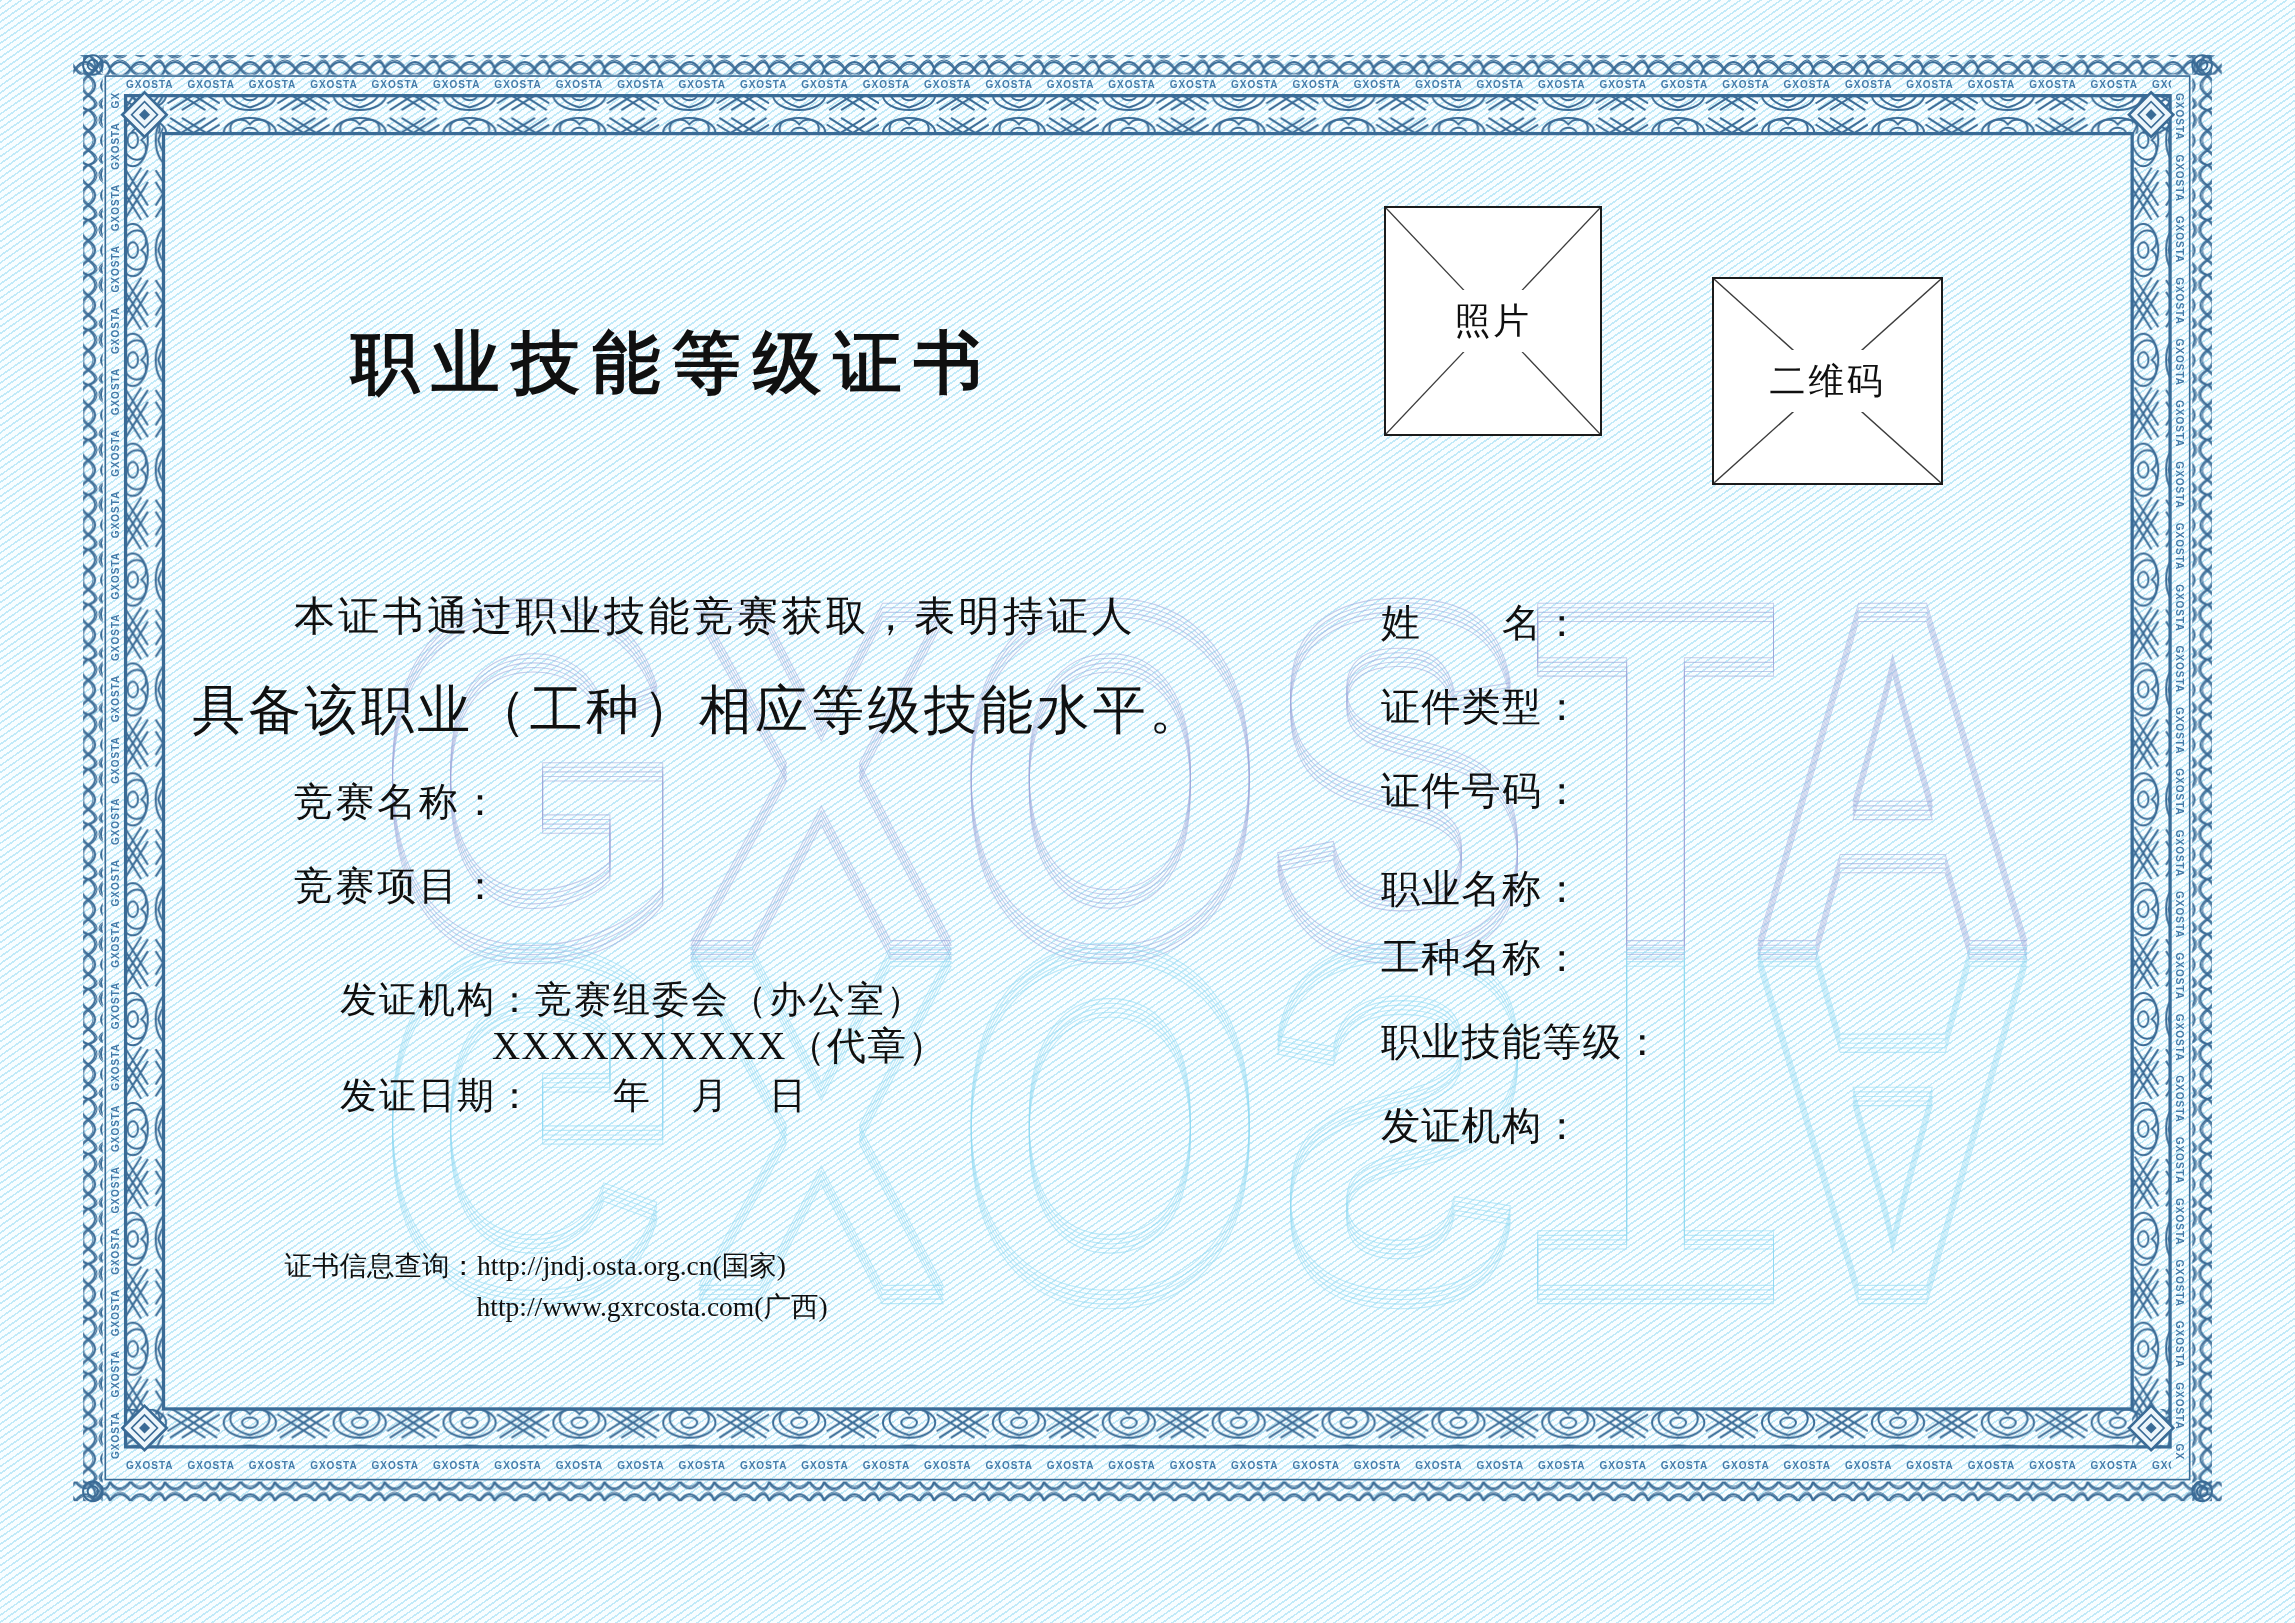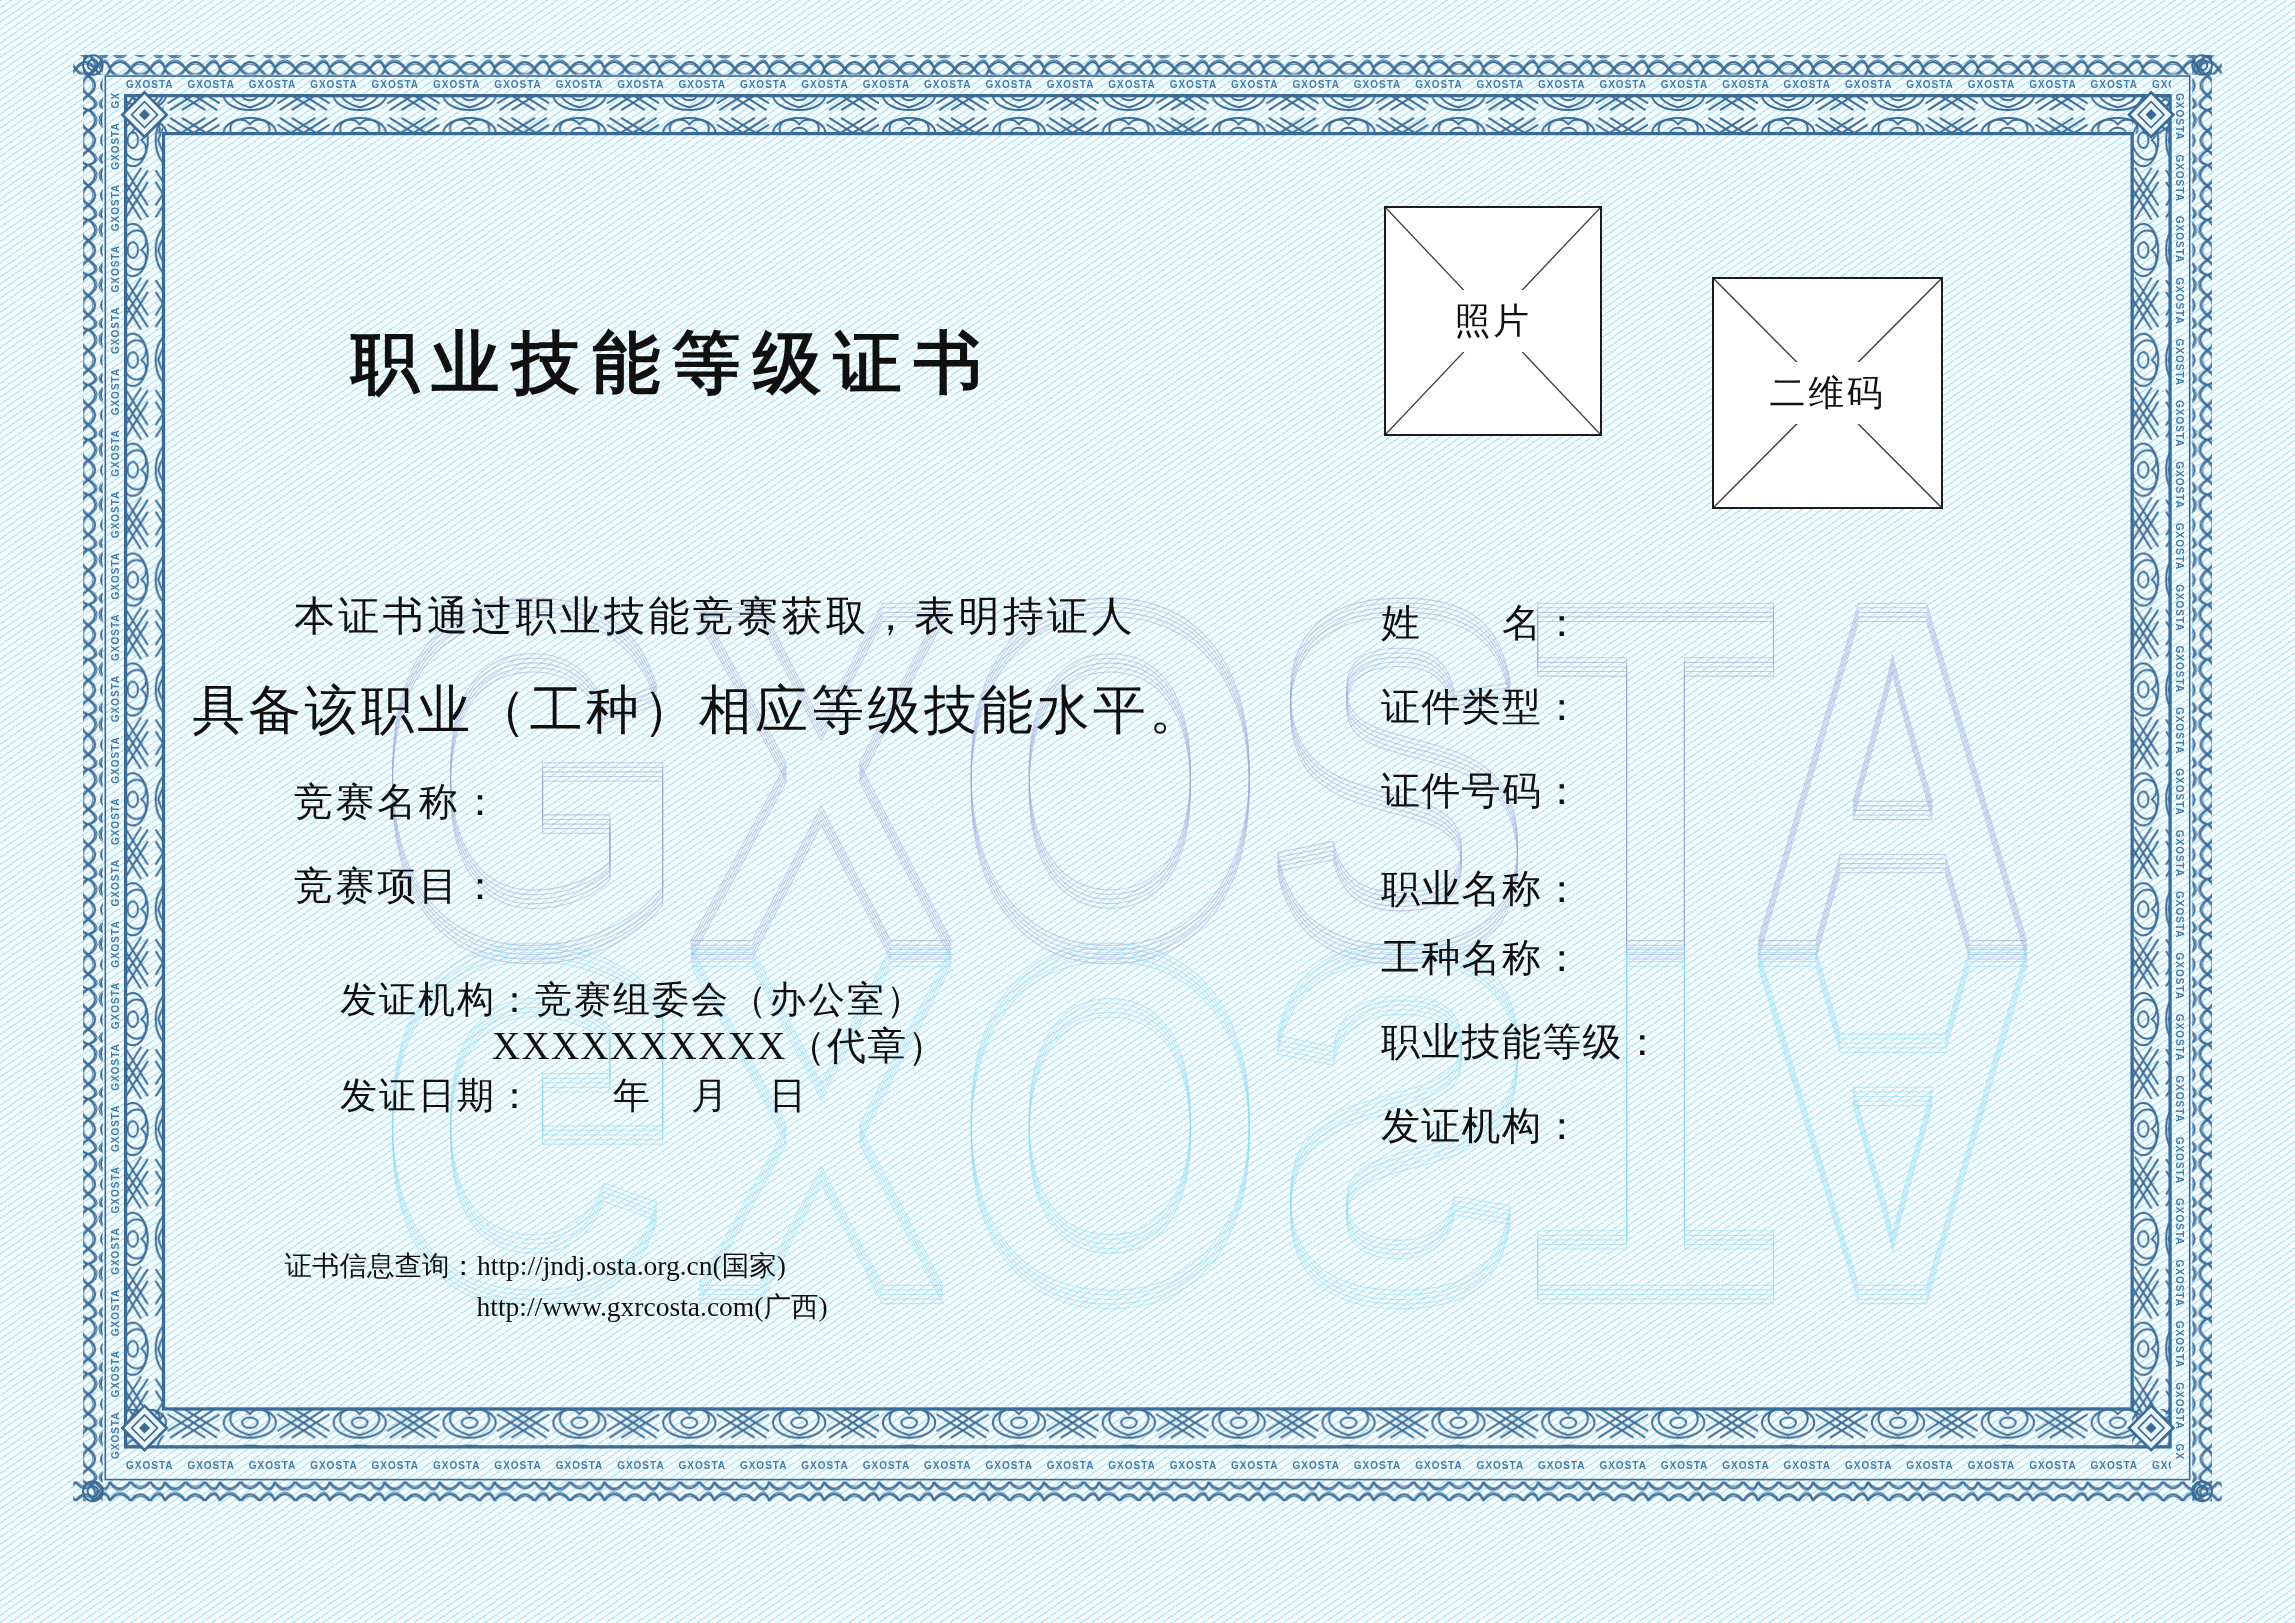--- a/index.html
+++ b/index.html
@@ -30,21 +30,21 @@
   .date{left:340px;top:1075px;font-size:37px;letter-spacing:2px;}
   .query1{left:257px;top:1218px;font-size:27.5px;}
   .query2{left:449px;top:1259px;font-size:27.5px;}
   .rf{left:1365px;font-size:39px;letter-spacing:1.3px;margin-left:16px;}
   .r0{top:601px;} .r1{top:685px;} .r2{top:769px;} .r3{top:867px;}
   .r4{top:936px;} .r5{top:1020px;} .r6{top:1104px;}
   .placeholder{
     position:absolute;z-index:3;background:#ffffff;border:2.6px solid #1b1b1b;box-sizing:border-box;
   }
   .photo{left:1377px;top:206px;width:218px;height:230px;margin-left:7px;}
-  .qr{left:1712px;top:277px;width:231px;height:232px;}
+  .qr{left:1712px;top:277px;width:231px;height:208px;}
   .placeholder svg{position:absolute;left:0;top:0;width:100%;height:100%;}
   .ph-label{
     position:absolute;left:50%;top:50%;transform:translate(-50%,-50%);
     background:#ffffff;padding:6.5px 5.2px;font-size:36px;letter-spacing:2.6px;white-space:nowrap;
   }
 </style>
 </head>
 <body>
 
 <div class="page">

